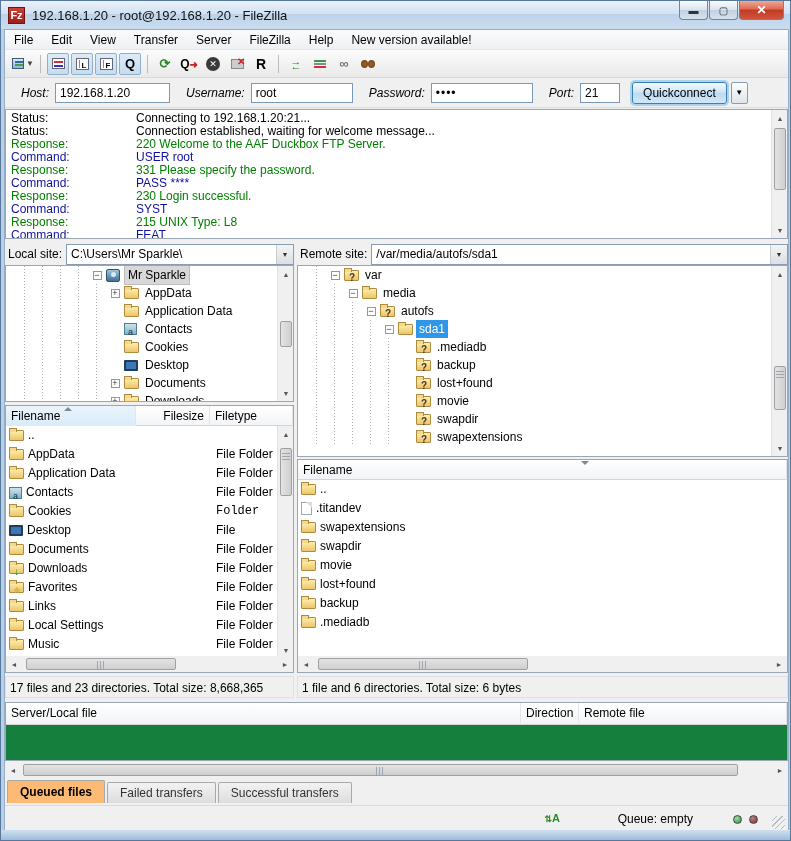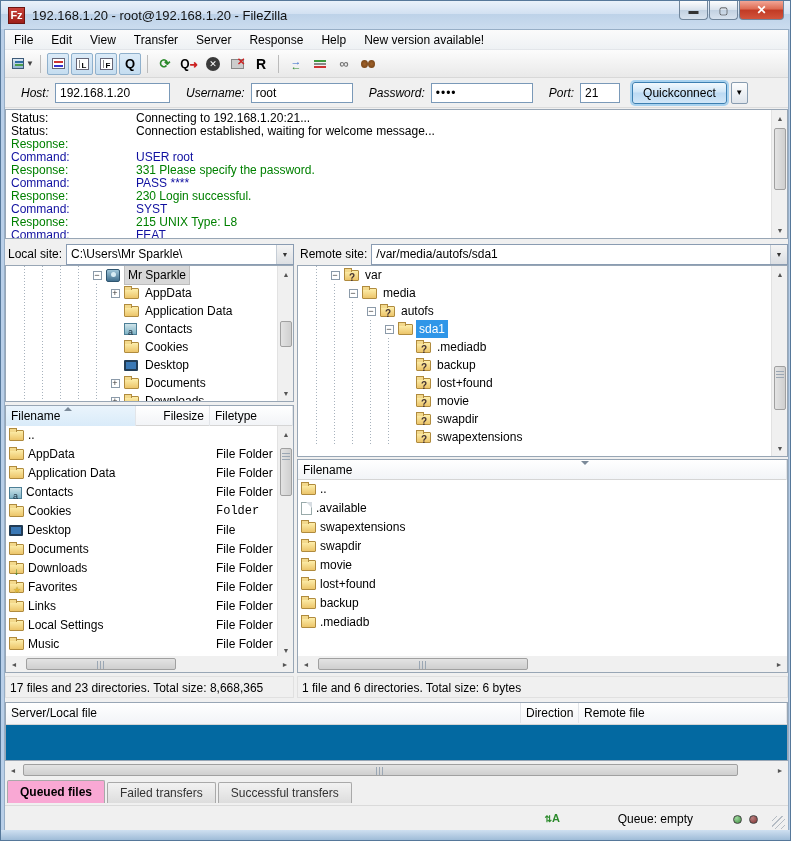--- a/index.html
+++ b/index.html
@@ -120,26 +120,26 @@
   .lheader { display:flex; height:20px; border-bottom:1px solid #d5d5d5; background:linear-gradient(#fff,#f2f4f7); position:relative; }
   .hcell { padding:3px 5px 0 5px; border-right:1px solid #e2e5e9; height:20px; position:relative; }
   .hcell.sorted { background:linear-gradient(#eaf4fc,#d9ebf9); }
   .sort-arrow { position:absolute; top:1px; width:0; height:0; border-left:4px solid transparent; border-right:4px solid transparent; }
   .sort-up { border-bottom:4px solid #7b8a99; }
   .sort-down { border-top:4px solid #7b8a99; }
   .lrow { display:flex; height:19px; line-height:19px; white-space:nowrap; }
   .lrow .c-name { display:flex; align-items:center; gap:4px; padding-left:3px; overflow:hidden; }
   .summary { position:absolute; height:22px; line-height:22px; padding-left:4px; background:#f0f0f0; border:1px solid #e0e0e0; }
   
-  #queue { position:absolute; left:4px; top:701px; width:783px; height:59px; background:#0369a1; border:1px solid #98a6b5; }
+  #queue { position:absolute; left:4px; top:701px; width:783px; height:59px; background:#15803d; border:1px solid #98a6b5; }
   #queue .lheader { height:22px; }
   #qtabs { position:absolute; left:4px; top:779px; width:783px; height:23px; display:flex; align-items:flex-end; padding-left:2px; background:#f0f0f0; }
   .tab { height:21px; padding:0 12px; display:flex; align-items:center; border:1px solid #a9a9a9; border-bottom:none;
     background:linear-gradient(#f2f2f2,#dddddd); margin-right:2px; border-radius:2px 2px 0 0; color:#333; }
-  .tab.active { background:#f9a8d4; font-weight:bold; height:23px; color:#000; }
+  .tab.active { background:#fdba74; font-weight:bold; height:23px; color:#000; }
   
   #statusbar { position:absolute; left:4px; top:804px; width:783px; height:26px; background:#f0f0f0; border-top:1px solid #dadada; }
   .sb-ico { position:absolute; top:6px; }
   .g-ttype { color:#2c8a2c; font-weight:bold; font-size:11px; }
   .g-ttype i { font-style:normal; font-size:9px; color:#2c8a2c; }
   #queue-status { position:absolute; top:6px; right:95px; }
   .light { position:absolute; top:9px; width:9px; height:9px; border-radius:50%; border:1px solid #444; }
   .light.green { right:46px; background:radial-gradient(circle at 35% 30%,#9fd89f,#3f8f3f); }
   .light.red { right:30px; background:radial-gradient(circle at 35% 30%,#b97f7f,#7e3030); }
   #grip { position:absolute; right:3px; bottom:2px; width:13px; height:13px;
@@ -161,21 +161,21 @@
   </div>
 
   <div id="client-bg"></div>
 
   <div id="menubar">
     <span class="menu-item">File</span>
     <span class="menu-item">Edit</span>
     <span class="menu-item">View</span>
     <span class="menu-item">Transfer</span>
     <span class="menu-item">Server</span>
-    <span class="menu-item">Response</span>
+    <span class="menu-item">FileZilla</span>
     <span class="menu-item">Help</span>
     <span class="menu-item">New version available!</span>
   </div>
 
   <div id="toolbar">
     <span class="tbtn">
         <span class="g-sitemgr"></span>
         <span class="g-caret">▼</span>
       </span>
     <span class="tsep"></span>
@@ -247,20 +247,21 @@
       <div class="log-line k-status">
           <span class="lab">Status:</span>
           <span>Connecting to 192.168.1.20:21...</span>
         </div>
       <div class="log-line k-status">
           <span class="lab">Status:</span>
           <span>Connection established, waiting for welcome message...</span>
         </div>
       <div class="log-line k-response">
           <span class="lab">Response:</span>
+          <span>220 Welcome to the AAF Duckbox FTP Server.</span>
         </div>
       <div class="log-line k-command">
           <span class="lab">Command:</span>
           <span>USER root</span>
         </div>
       <div class="log-line k-response">
           <span class="lab">Response:</span>
           <span>331 Please specify the password.</span>
         </div>
       <div class="log-line k-command">
@@ -672,21 +673,21 @@
     <div style="position:absolute; left:0; top:20px; right:0; bottom:16px; overflow:hidden;">
       <div class="lrow">
           <span class="c-name">
             <span class="i-folder"></span>
             <span>..</span>
           </span>
         </div>
       <div class="lrow">
           <span class="c-name">
             <span class="i-file"></span>
-            <span>.available</span>
+            <span>.titandev</span>
           </span>
         </div>
       <div class="lrow">
           <span class="c-name">
             <span class="i-folder"></span>
             <span>swapextensions</span>
           </span>
         </div>
       <div class="lrow">
           <span class="c-name">

